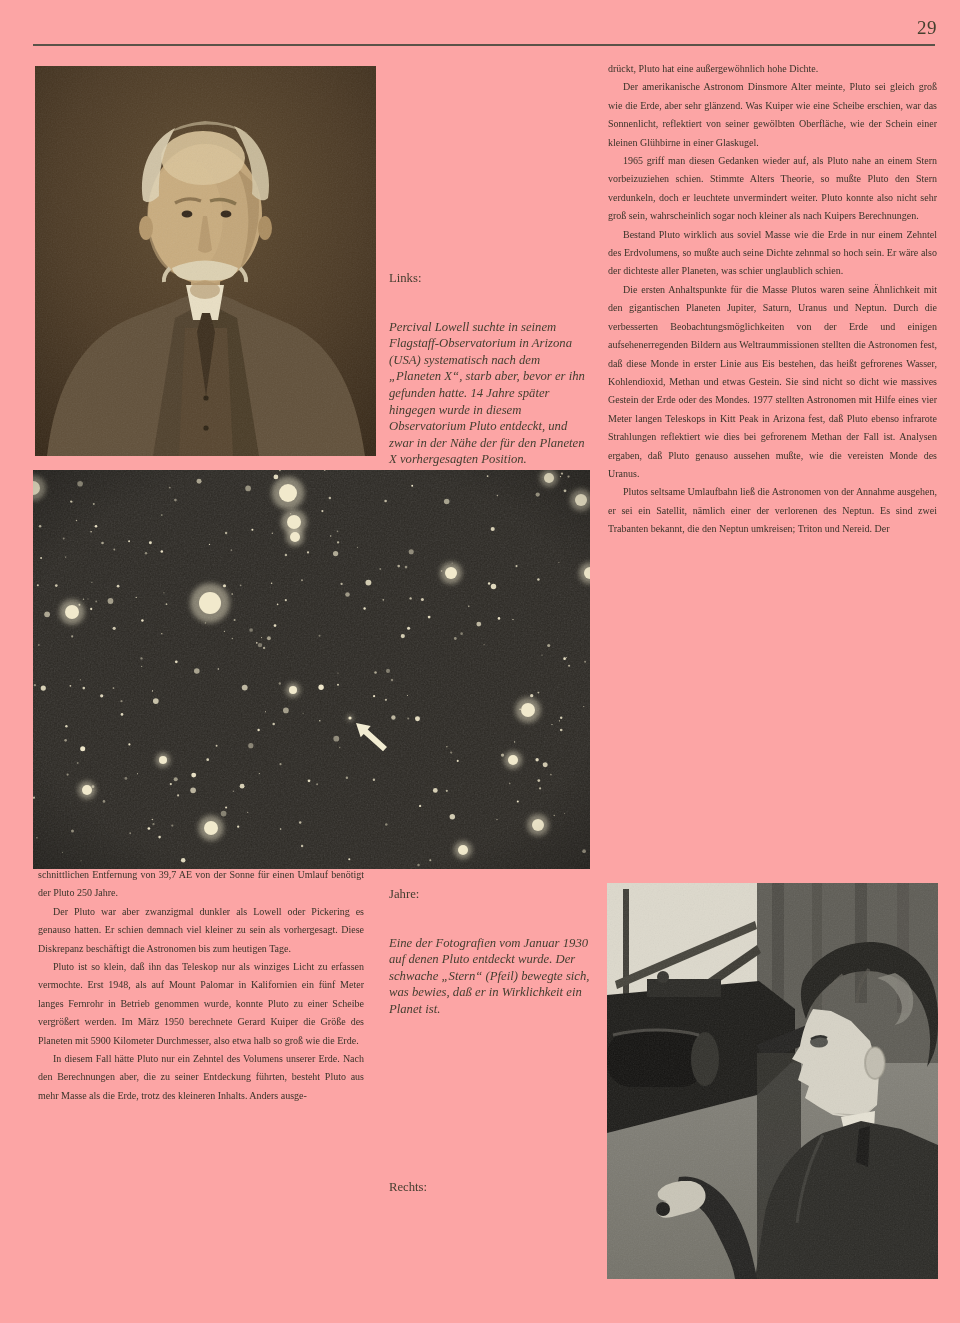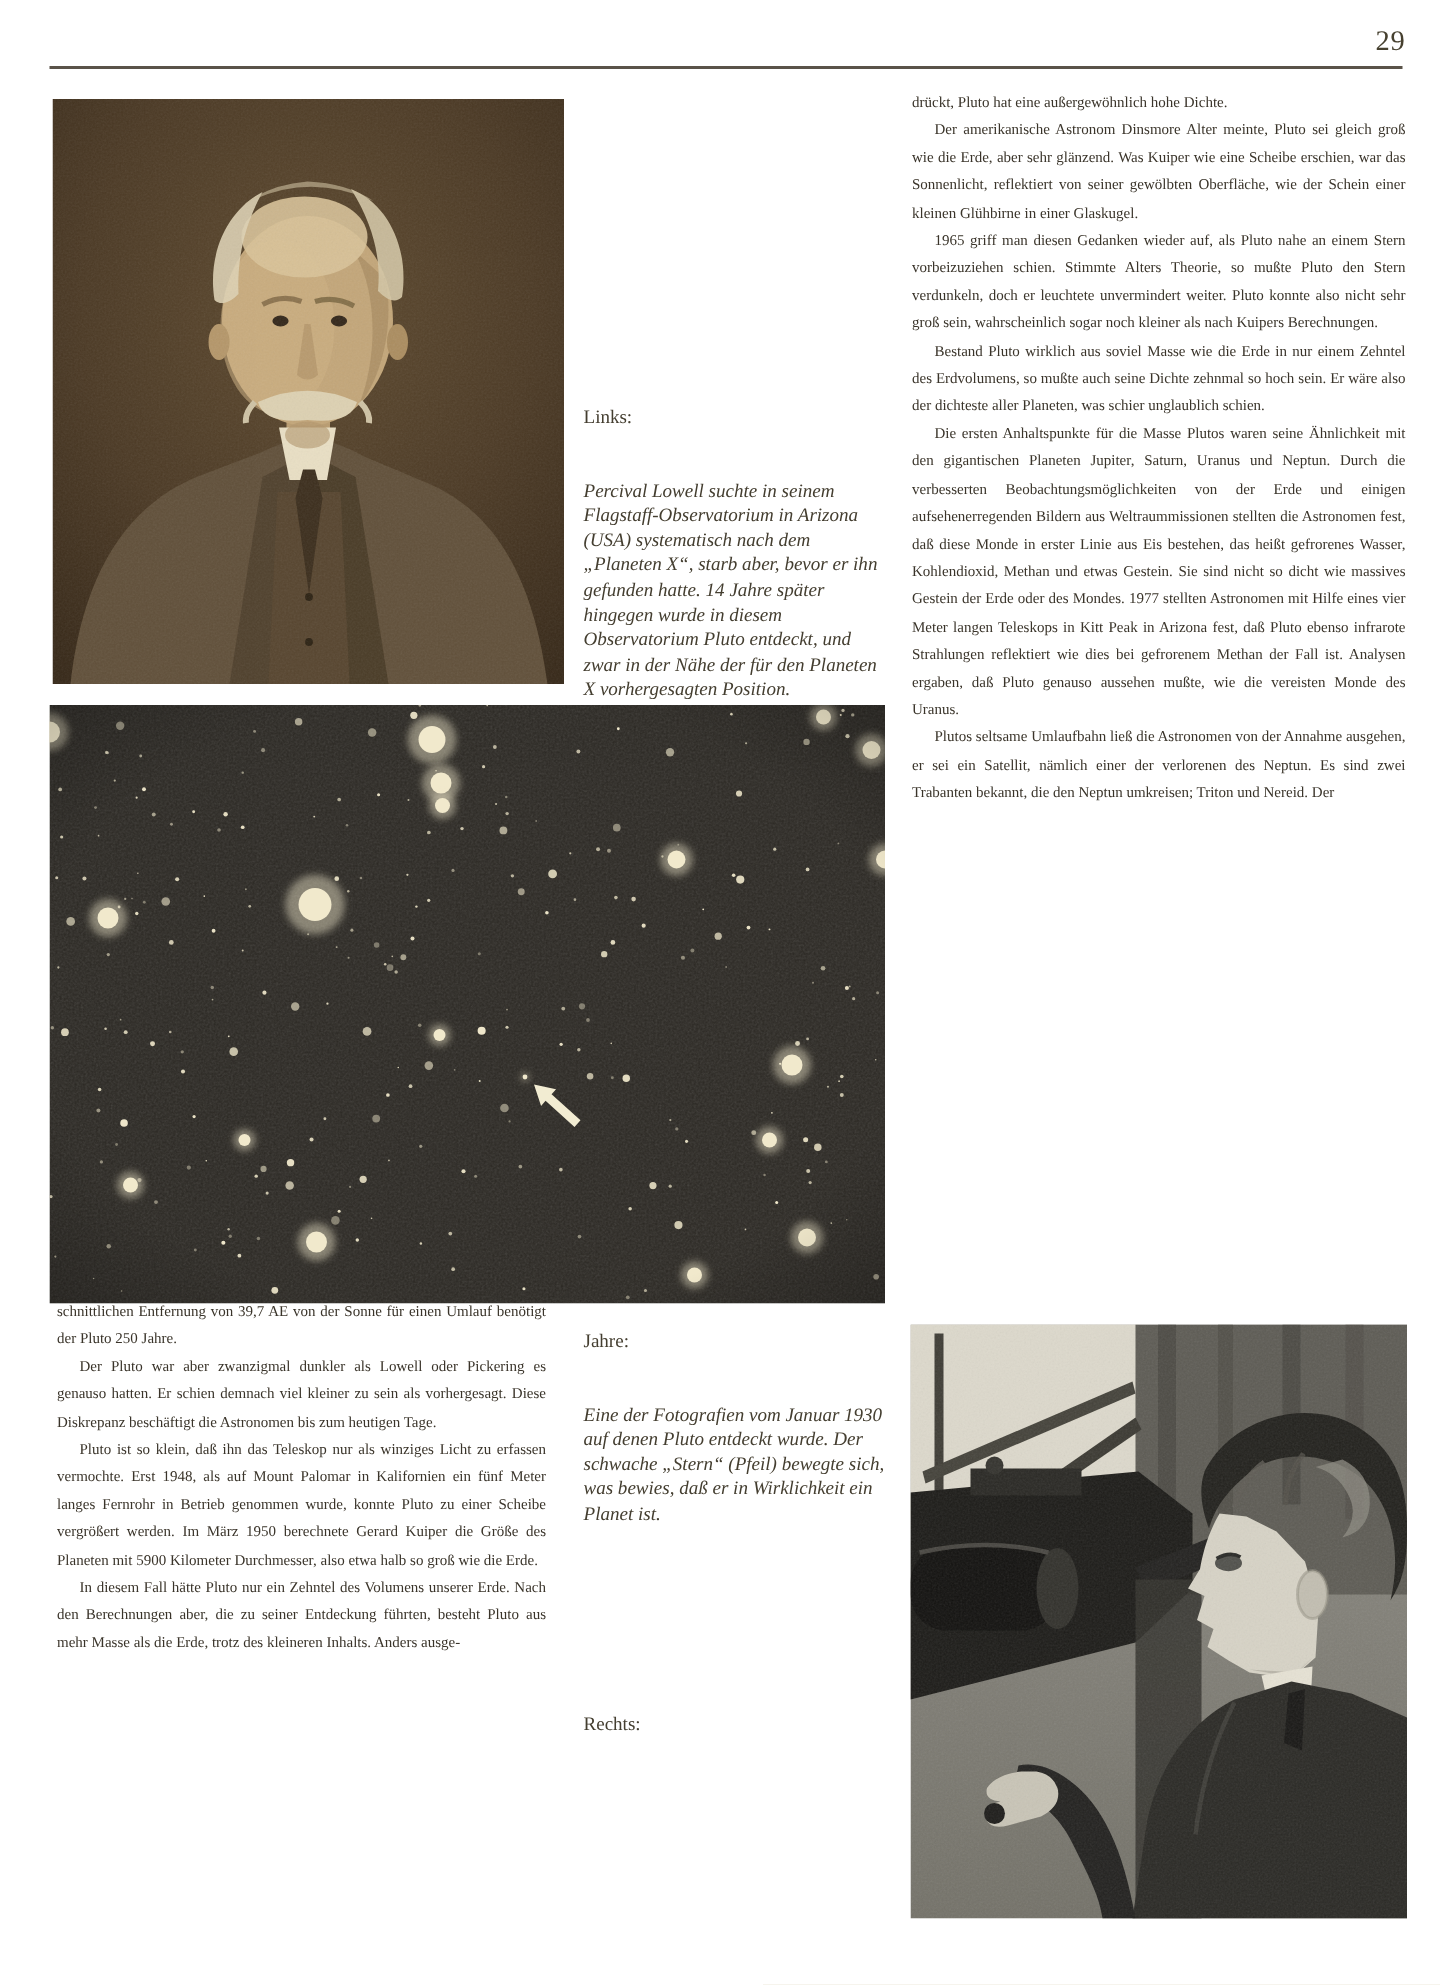--- a/index.html
+++ b/index.html
@@ -1,18 +1,18 @@
 <!DOCTYPE html>
 <html lang="de"><head>
 <meta charset="utf-8">
 <style>
   html,body{margin:0;padding:0;background:#efece0;}
   .page{
     position:relative;width:960px;height:1323px;margin:0 auto;
-    background:#ffffff;
+    background:#fca5a5;
     font-family:"Liberation Serif","DejaVu Serif",serif;
     color:#3a342a;overflow:hidden;
   }
   .page-number{
     position:absolute;left:608px;top:17px;width:329px;
     text-align:right;font-size:19px;letter-spacing:.5px;color:#46402f;
   }
   .header-rule{
     position:absolute;left:33px;top:44px;width:902px;height:1.6px;
     background:#5a5349;
@@ -34,21 +34,21 @@
   .left-col{left:38px;top:866px;width:326px;}
 
   .caption{
     position:absolute;width:201px;font-size:12.7px;line-height:16.6px;
     color:#443e30;text-align:left;
   }
   .caption .cap-label{display:block;font-style:normal;}
   .caption .cap-text{display:block;font-style:italic;margin-top:32px;}
   .caption-links{left:389px;top:270px;}
   .caption-oben{left:389px;top:886px;}
-  .caption-rechts{left:389px;top:1141px;}
+  .caption-rechts{left:389px;top:1179px;}
 </style>
 </head>
 <body>
 
 <div class="page">
 
   <div class="page-number">29</div>
   <div class="header-rule"></div>
 
   <figure class="photo photo-portrait">

